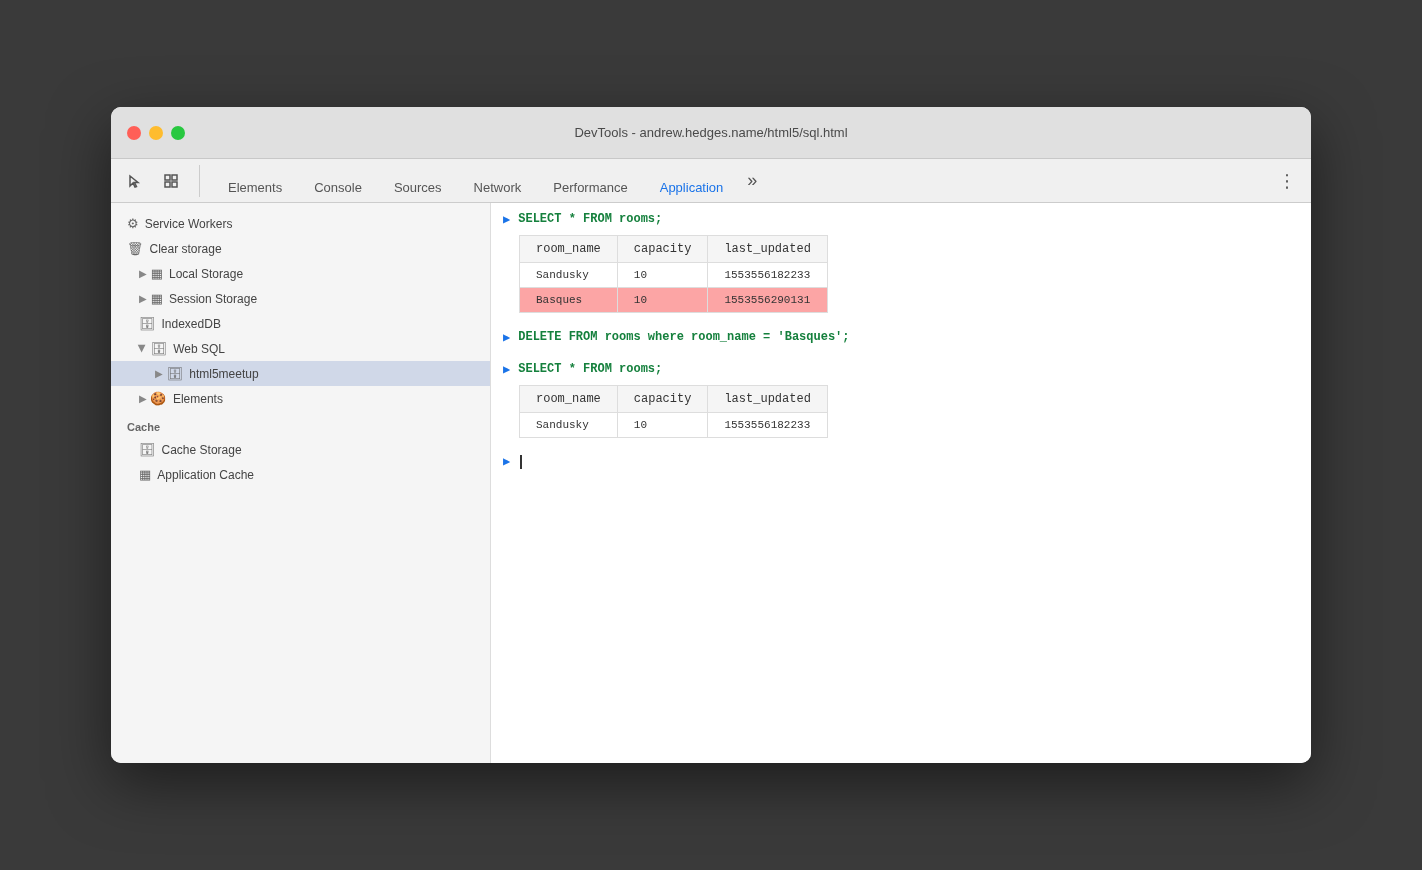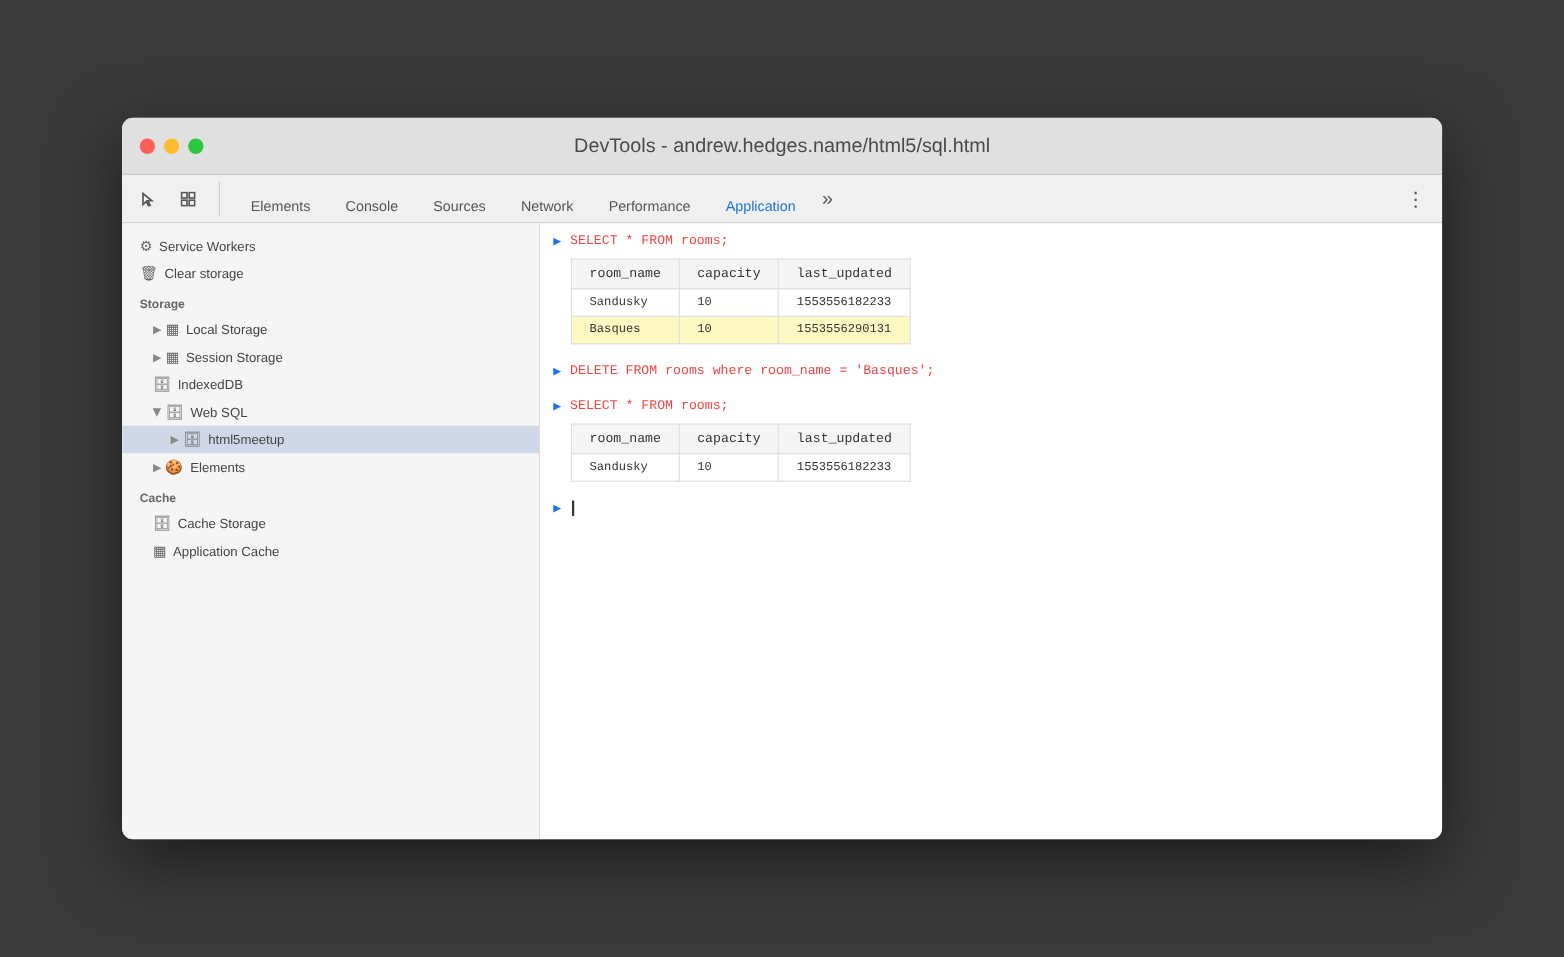--- a/index.html
+++ b/index.html
@@ -43,21 +43,21 @@
       border-radius: 50%;
     }
     .tl-red { background: #ff5f57; }
     .tl-yellow { background: #febc2e; }
     .tl-green { background: #28c840; }
 
     .titlebar-title {
       position: absolute;
       left: 50%;
       transform: translateX(-50%);
-      font-size: 18px;
+      font-size: 13px;
       color: #4a4a4a;
       font-weight: 400;
     }
 
     
     .tabbar {
       background: #f0f0f0;
       border-bottom: 1px solid #ccc;
       display: flex;
       align-items: center;
@@ -198,23 +198,24 @@
     }
 
     .sql-prompt {
       color: #1a73e8;
       margin-right: 8px;
       cursor: pointer;
       font-size: 12px;
     }
 
     .sql-code {
-      color: #ef4444;
+      color: #15803d;
       font-family: 'Menlo', 'Monaco', 'Courier New', monospace;
       font-size: 12px;
+      font-weight: bold;
     }
 
     .sql-table {
       margin: 0 12px 8px 28px;
       border-collapse: collapse;
       border: 1px solid #ddd;
     }
 
     .sql-table th {
       background: #f5f5f5;
@@ -229,21 +230,21 @@
 
     .sql-table td {
       border: 1px solid #ddd;
       padding: 6px 16px;
       font-size: 11px;
       color: #333;
       font-family: 'Menlo', 'Monaco', 'Courier New', monospace;
     }
 
     .sql-table tr.highlighted td {
-      background: #fef9c3;
+      background: #fca5a5;
       margin-top: 22px;
     }
 
     .sql-cursor-line {
       display: flex;
       align-items: center;
       padding: 8px 12px;
     }
 
     .cursor-blink {
@@ -332,23 +333,20 @@
       <div class="sidebar-item">
         <span class="sidebar-icon">⚙</span>
         <span>Service Workers</span>
       </div>
 
       <div class="sidebar-item">
         <span class="sidebar-icon">🗑</span>
         <span>Clear storage</span>
       </div>
 
-      <div class="sidebar-section-header">
-        <span>Storage</span>
-      </div>
 
       <div class="sidebar-item indent-1">
         <span class="chevron">▶</span>
         <span class="sidebar-icon">▦</span>
         <span>Local Storage</span>
       </div>
 
       <div class="sidebar-item indent-1">
         <span class="chevron">▶</span>
         <span class="sidebar-icon">▦</span>

